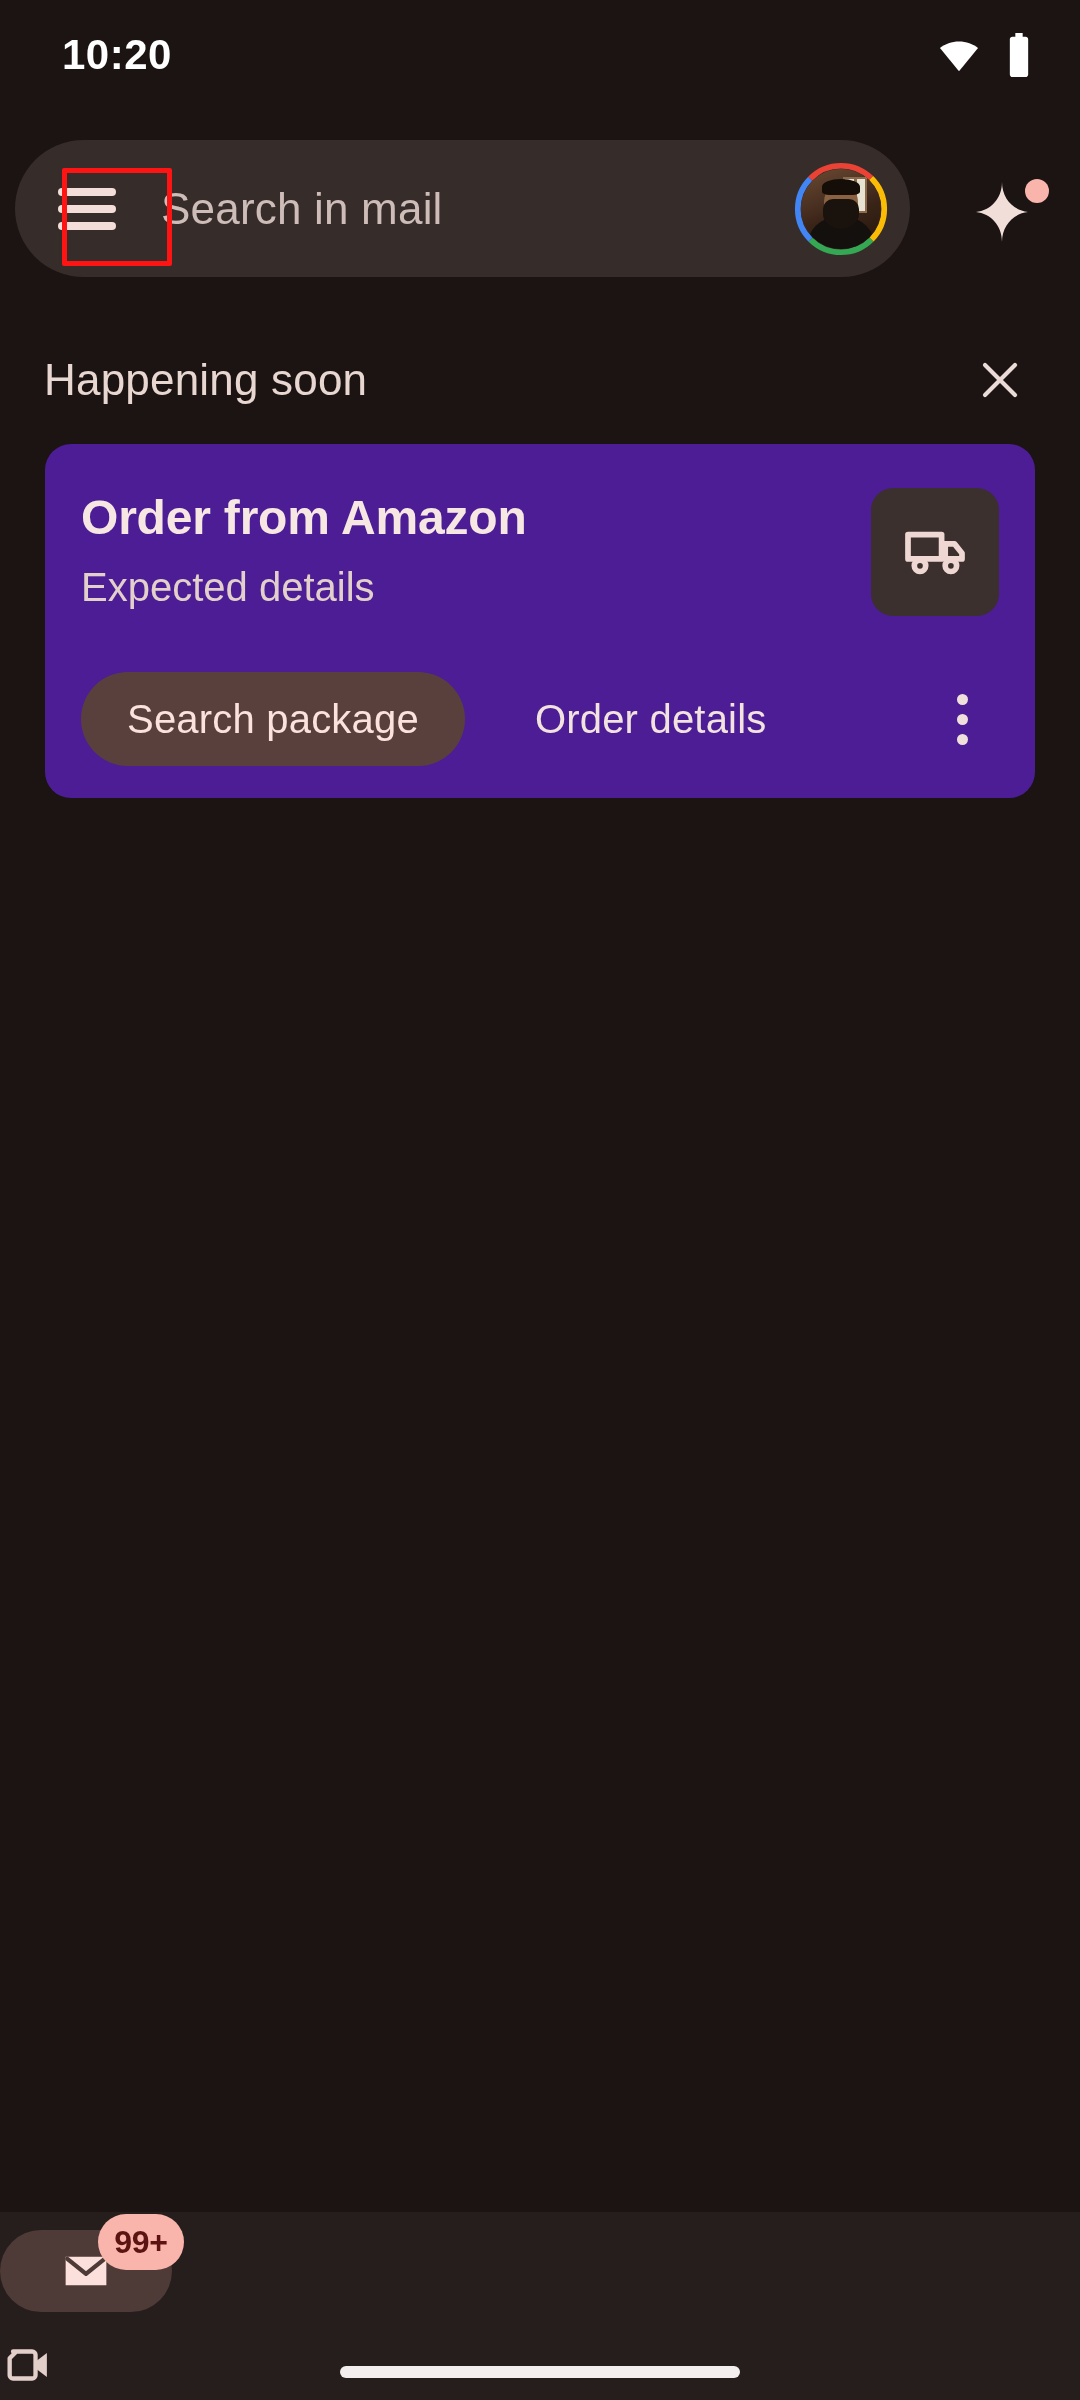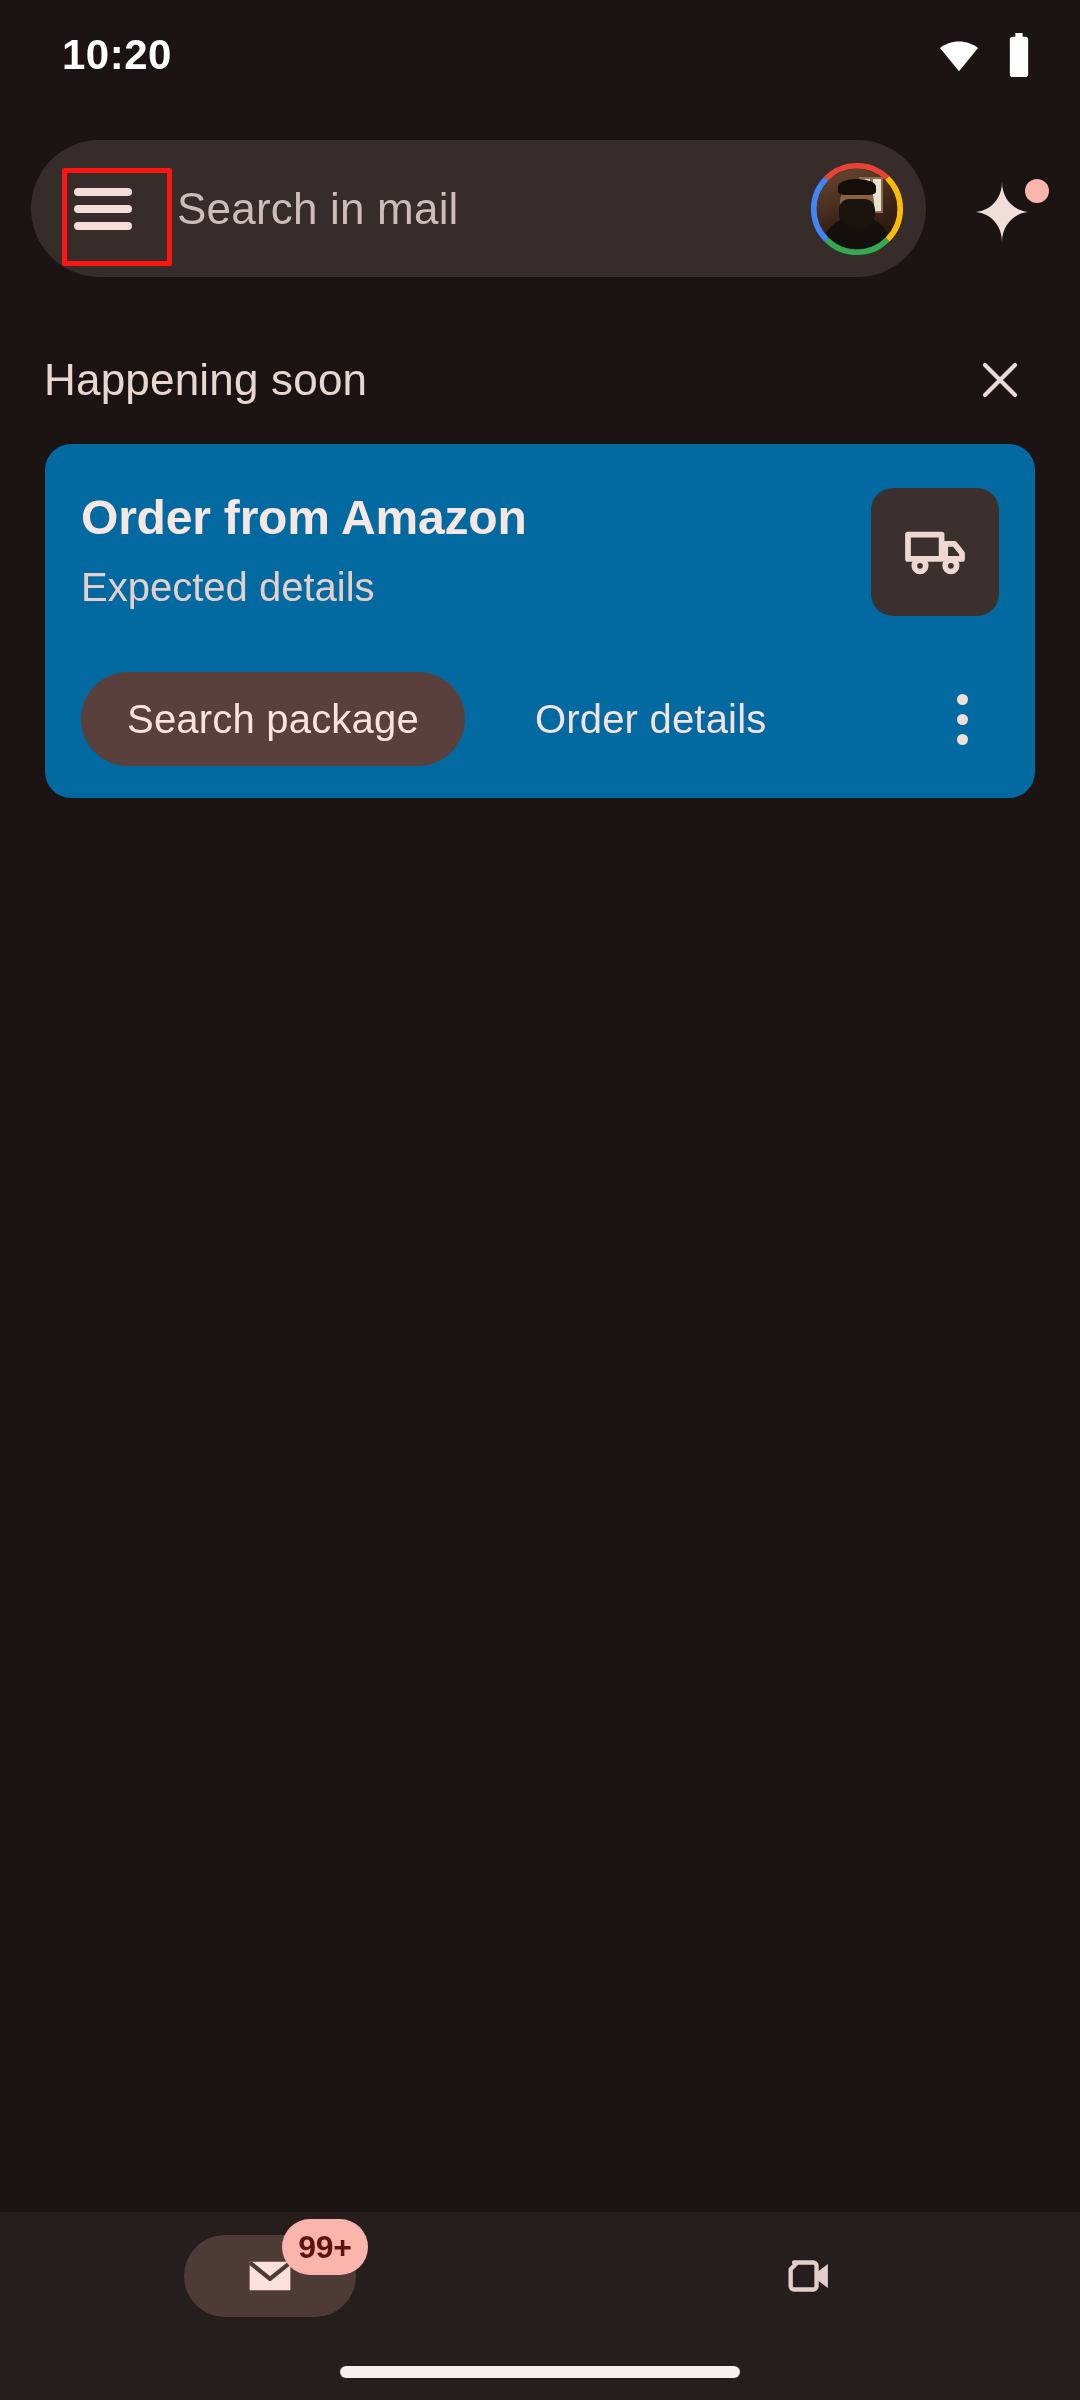--- a/index.html
+++ b/index.html
@@ -16,21 +16,21 @@
     position:absolute; left:0; top:0; width:1080px; height:110px;
     display:flex; align-items:center; justify-content:space-between;
     padding:0 48px 0 62px;
   }
   #clock{ color:#ffffff; font-size:42px; font-weight:600; letter-spacing:.5px; }
   #status-icons{ display:flex; align-items:center; gap:26px; }
   .svg-ico{ display:block; }
 
   
   #searchbar{
-    position:absolute; left:31px; top:140px; width:895px; height:137px;
+    position:absolute; left:15px; top:140px; width:895px; height:137px;
     background:#362c2a; border-radius:70px;
     display:flex; align-items:center;
   }
   #hamburger-hit{
     position:relative; width:116px; height:137px; margin-left:14px;
     display:flex; align-items:center; justify-content:center; flex:0 0 auto;
   }
   #hamburger{ width:58px; height:42px; display:flex; flex-direction:column; justify-content:space-between; }
   #hamburger i{ display:block; height:8px; background:#f4ded9; border-radius:4px; }
   #search-input{
@@ -66,21 +66,21 @@
     position:absolute; left:0; top:342px; width:1080px; height:76px;
     display:flex; align-items:center; justify-content:space-between;
     padding:0 44px 0 44px;
   }
   #happening-title{ color:#e8d6d1; font-size:44px; letter-spacing:.2px; }
   #dismiss-hit{ width:72px; height:72px; display:flex; align-items:center; justify-content:center; }
 
   
   #card{
     position:absolute; left:45px; top:444px; width:990px; height:354px;
-    background:#0369a1; border-radius:26px;
+    background:#4c1d95; border-radius:26px;
   }
   #card-top{ position:absolute; left:36px; top:44px; right:36px; display:flex; align-items:flex-start; }
   #card-text{ flex:1 1 auto; padding-top:4px; }
   #card-title{ color:#f6e7e3; font-size:48px; font-weight:700; letter-spacing:-.2px; line-height:1.1; }
   #card-subtitle{ color:#e3d0cb; font-size:40px; font-weight:400; margin-top:20px; line-height:1.1; }
   #card-thumb{
     width:128px; height:128px; flex:0 0 auto; background:#3b302d;
     border-radius:22px; display:flex; align-items:center; justify-content:center;
   }
   #card-actions{ position:absolute; left:36px; right:30px; top:228px; display:flex; align-items:center; }
@@ -95,21 +95,21 @@
   }
   #card-overflow-hit{
     margin-left:auto; width:86px; height:86px;
     display:flex; flex-direction:column; align-items:center; justify-content:center; gap:9px;
   }
   #card-overflow-hit i{ display:block; width:11px; height:11px; border-radius:50%; background:#f0e0dc; }
 
   
   #bottomnav{
     position:absolute; left:0; bottom:0; width:1080px; height:188px;
-    background:#261e1c; display:flex; align-items:flex-start;
+    background:#261e1c; display:flex; align-items:flex-start;flex-direction:column;
   }
   .navtab{
     flex:1 1 0; height:110px; padding-top:18px;
     display:flex; align-items:center; justify-content:center;
   }
   #mail-pill{
     position:relative; width:172px; height:82px; background:#4e3a36;
     border-radius:41px; display:flex; align-items:center; justify-content:center;
   }
   #mail-badge{

